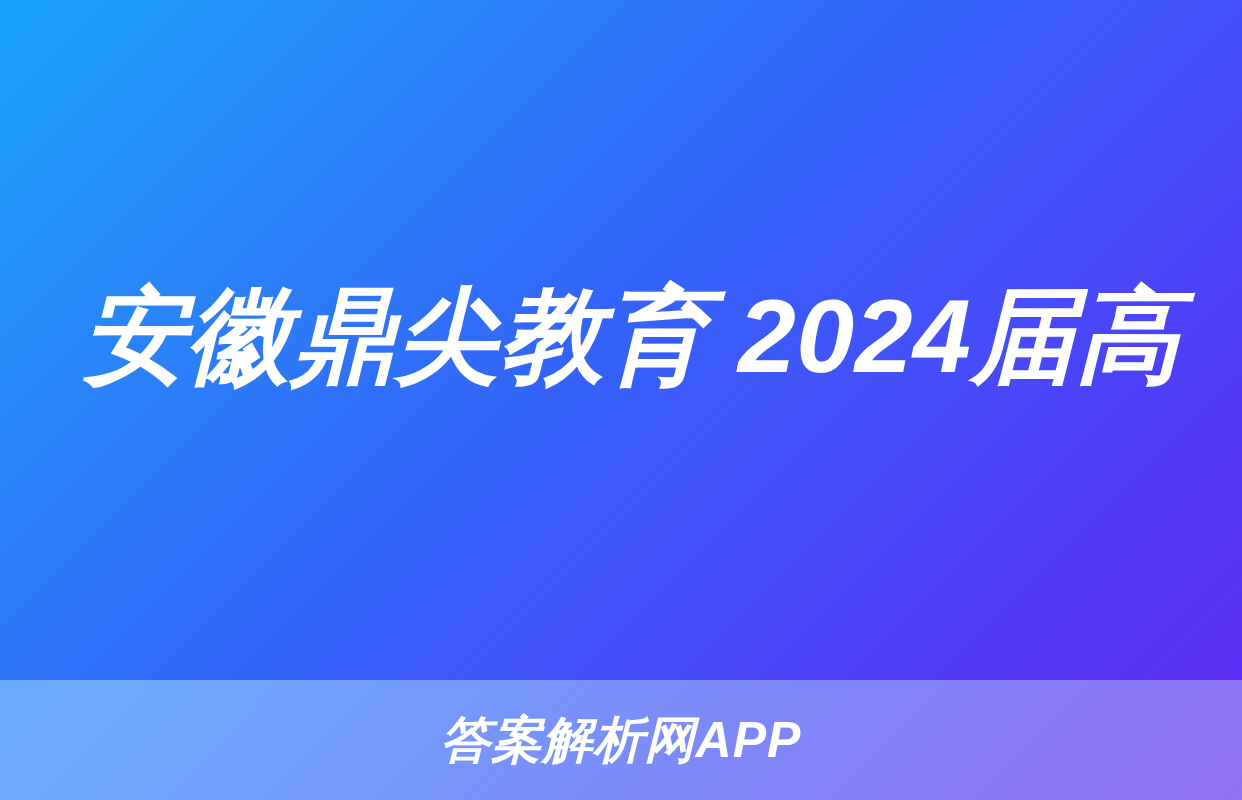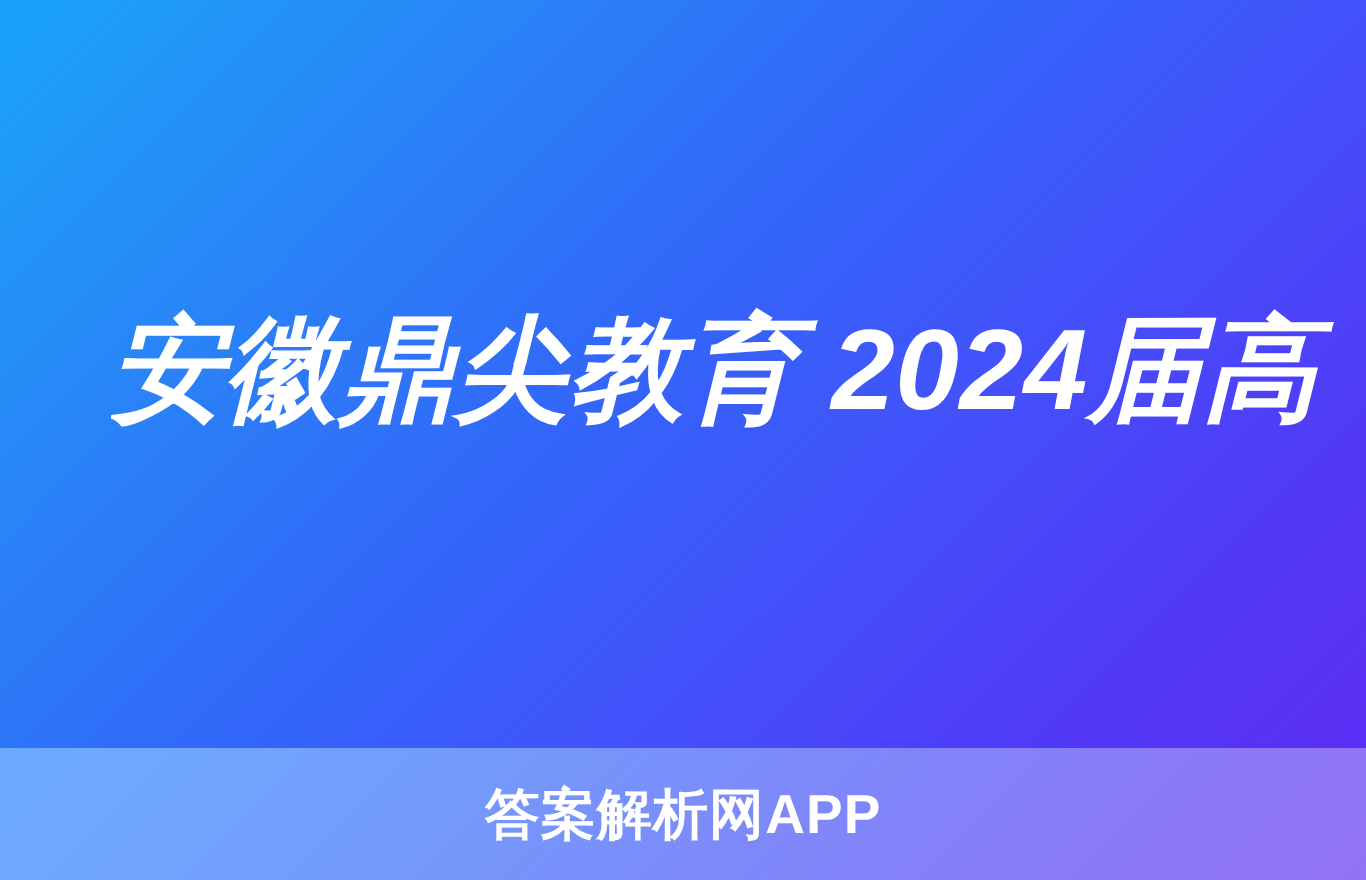--- a/index.html
+++ b/index.html
@@ -26,24 +26,24 @@
     background: linear-gradient(135deg,
                 #17A2F9 0%,
                 #1E9DF8 6%,
                 #2A82F7 26%,
                 #3364F9 48%,
                 #4450FA 66%,
                 #5238F6 86%,
                 #5C2FF5 100%);
     display: flex;
     flex-direction: column;
-    align-items: flex-end;
+    align-items: center;
     justify-content: center;
     box-sizing: border-box;
-    padding: 0 44px 0 88px;
+    padding: 0 68px 0 88px;
   }
 
   .title-line {
     color: #ffffff;
     font-weight: 700;
     font-style: italic;
     font-size: 104px;
     line-height: 152px;
     letter-spacing: 0.5px;
     white-space: nowrap;
@@ -70,20 +70,21 @@
                 #8A7AF8 80%,
                 #9272F7 100%);
     display: flex;
     align-items: center;
     justify-content: center;
   }
 
   #footer-brand {
     color: #ffffff;
     font-weight: 700;
+    font-style: italic;
     font-size: 50px;
     line-height: 56px;
     letter-spacing: 1px;
     white-space: nowrap;
   }
 </style>
 </head>
 <body>
 
 <div id="cover-card">

